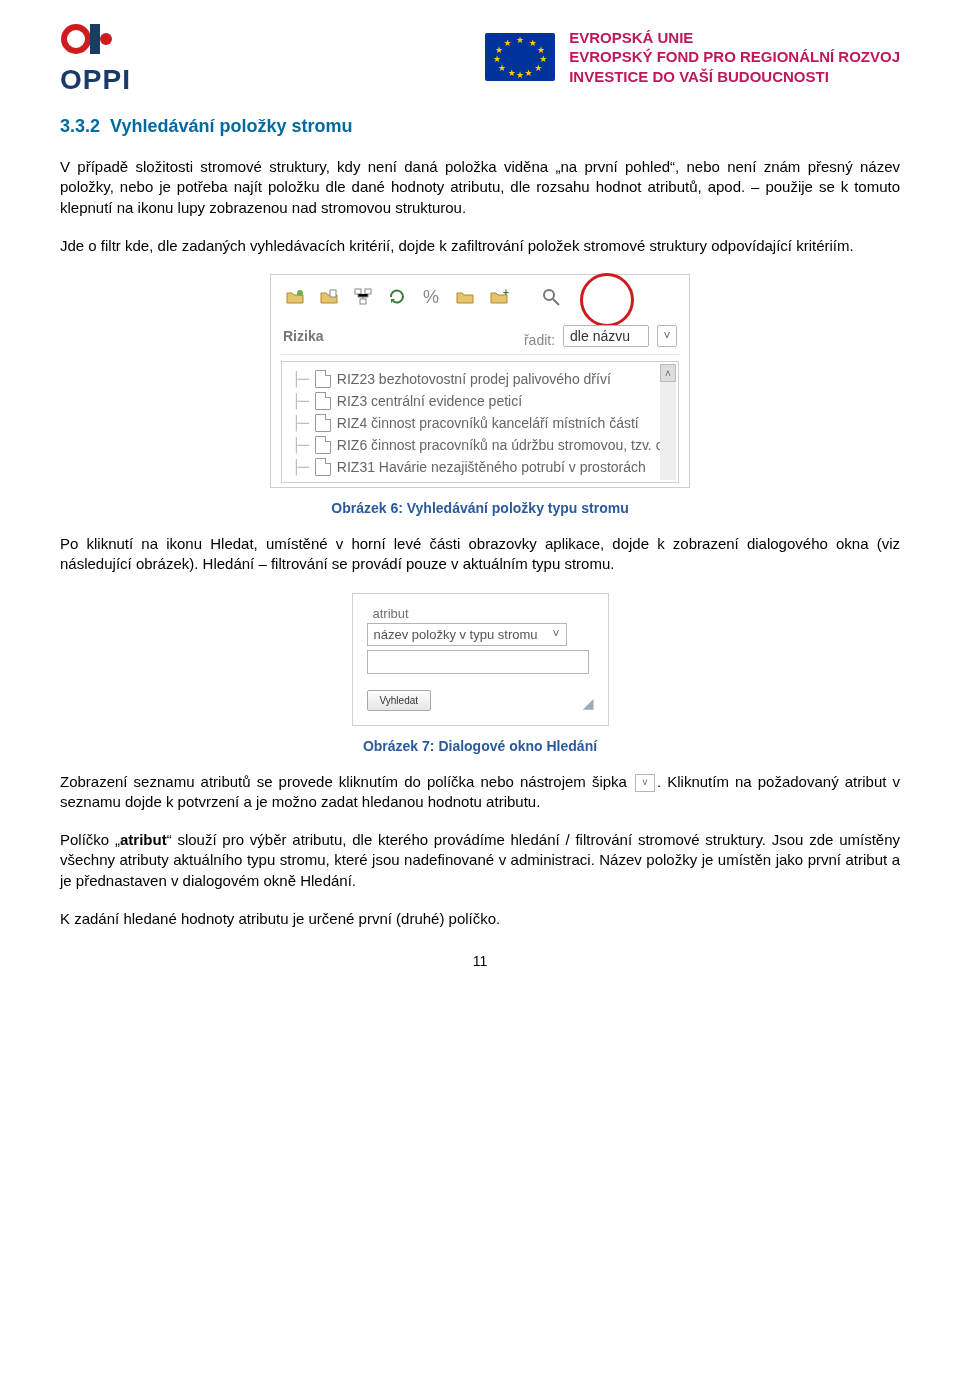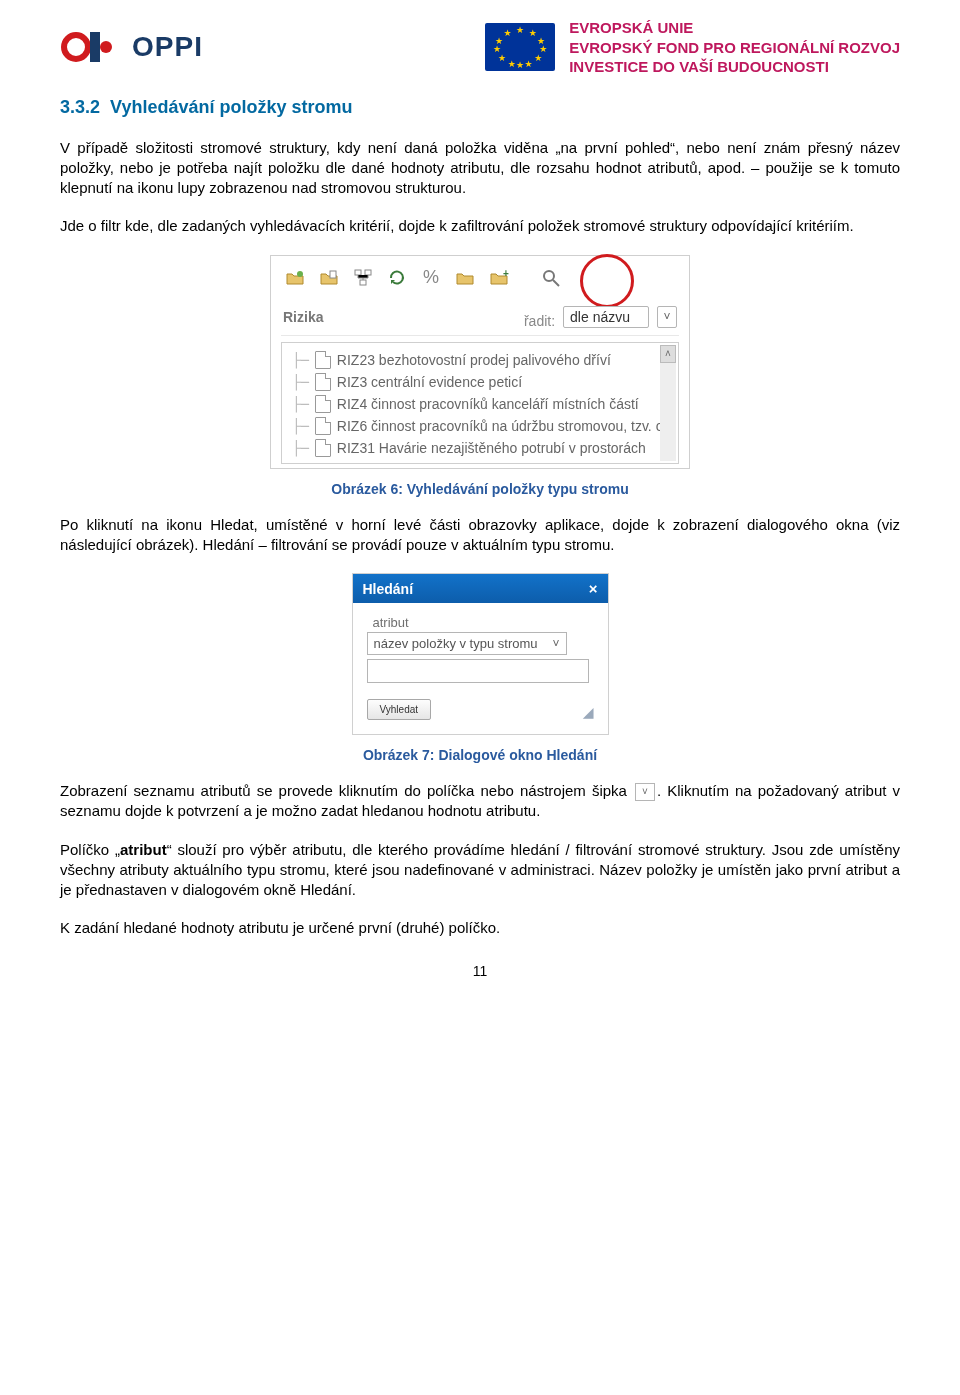--- a/index.html
+++ b/index.html
@@ -16,22 +16,22 @@
     box-sizing: border-box;
   }
   .header-row {
     display: flex;
     align-items: center;
     gap: 20px;
     margin-bottom: 20px;
   }
   .logo-oppi {
     display: flex;
-    align-items: center;
-    gap: 18px;
+    gap: 4px;
+    flex-direction: column;
   }
   .oppi-mark {
     width: 54px;
     height: 42px;
     position: relative;
   }
   .oppi-mark svg { width: 100%; height: 100%; }
   .oppi-text {
     font-size: 28px;
     font-weight: bold;
@@ -429,25 +429,20 @@
         </div>
       </div>
     </div>
     <div class="caption">Obrázek 6: Vyhledávání položky typu stromu</div>
   </div>
 
   <p class="body-text">Po kliknutí na ikonu Hledat, umístěné v horní levé části obrazovky aplikace, dojde k zobrazení dialogového okna (viz následující obrázek). Hledání – filtrování se provádí pouze v aktuálním typu stromu.</p>
 
   <div class="figure-wrap">
     <div class="fig7">
-      <div class="fig7-titlebar">
-        <span class="title-text">Hledání</span>
-        <span class="title-spacer"></span>
-        <span class="close-x">×</span>
-      </div>
       <div class="fig7-body">
         <div class="fig7-label">atribut</div>
         <div class="fig7-select">
           <span class="sel-text">název položky v typu stromu</span>
           <span class="sel-handle">˅</span>
         </div>
         <div class="fig7-input"></div>
         <div class="fig7-footer">
           <div class="fig7-button">Vyhledat</div>
           <div class="fig7-resize">◢</div>

